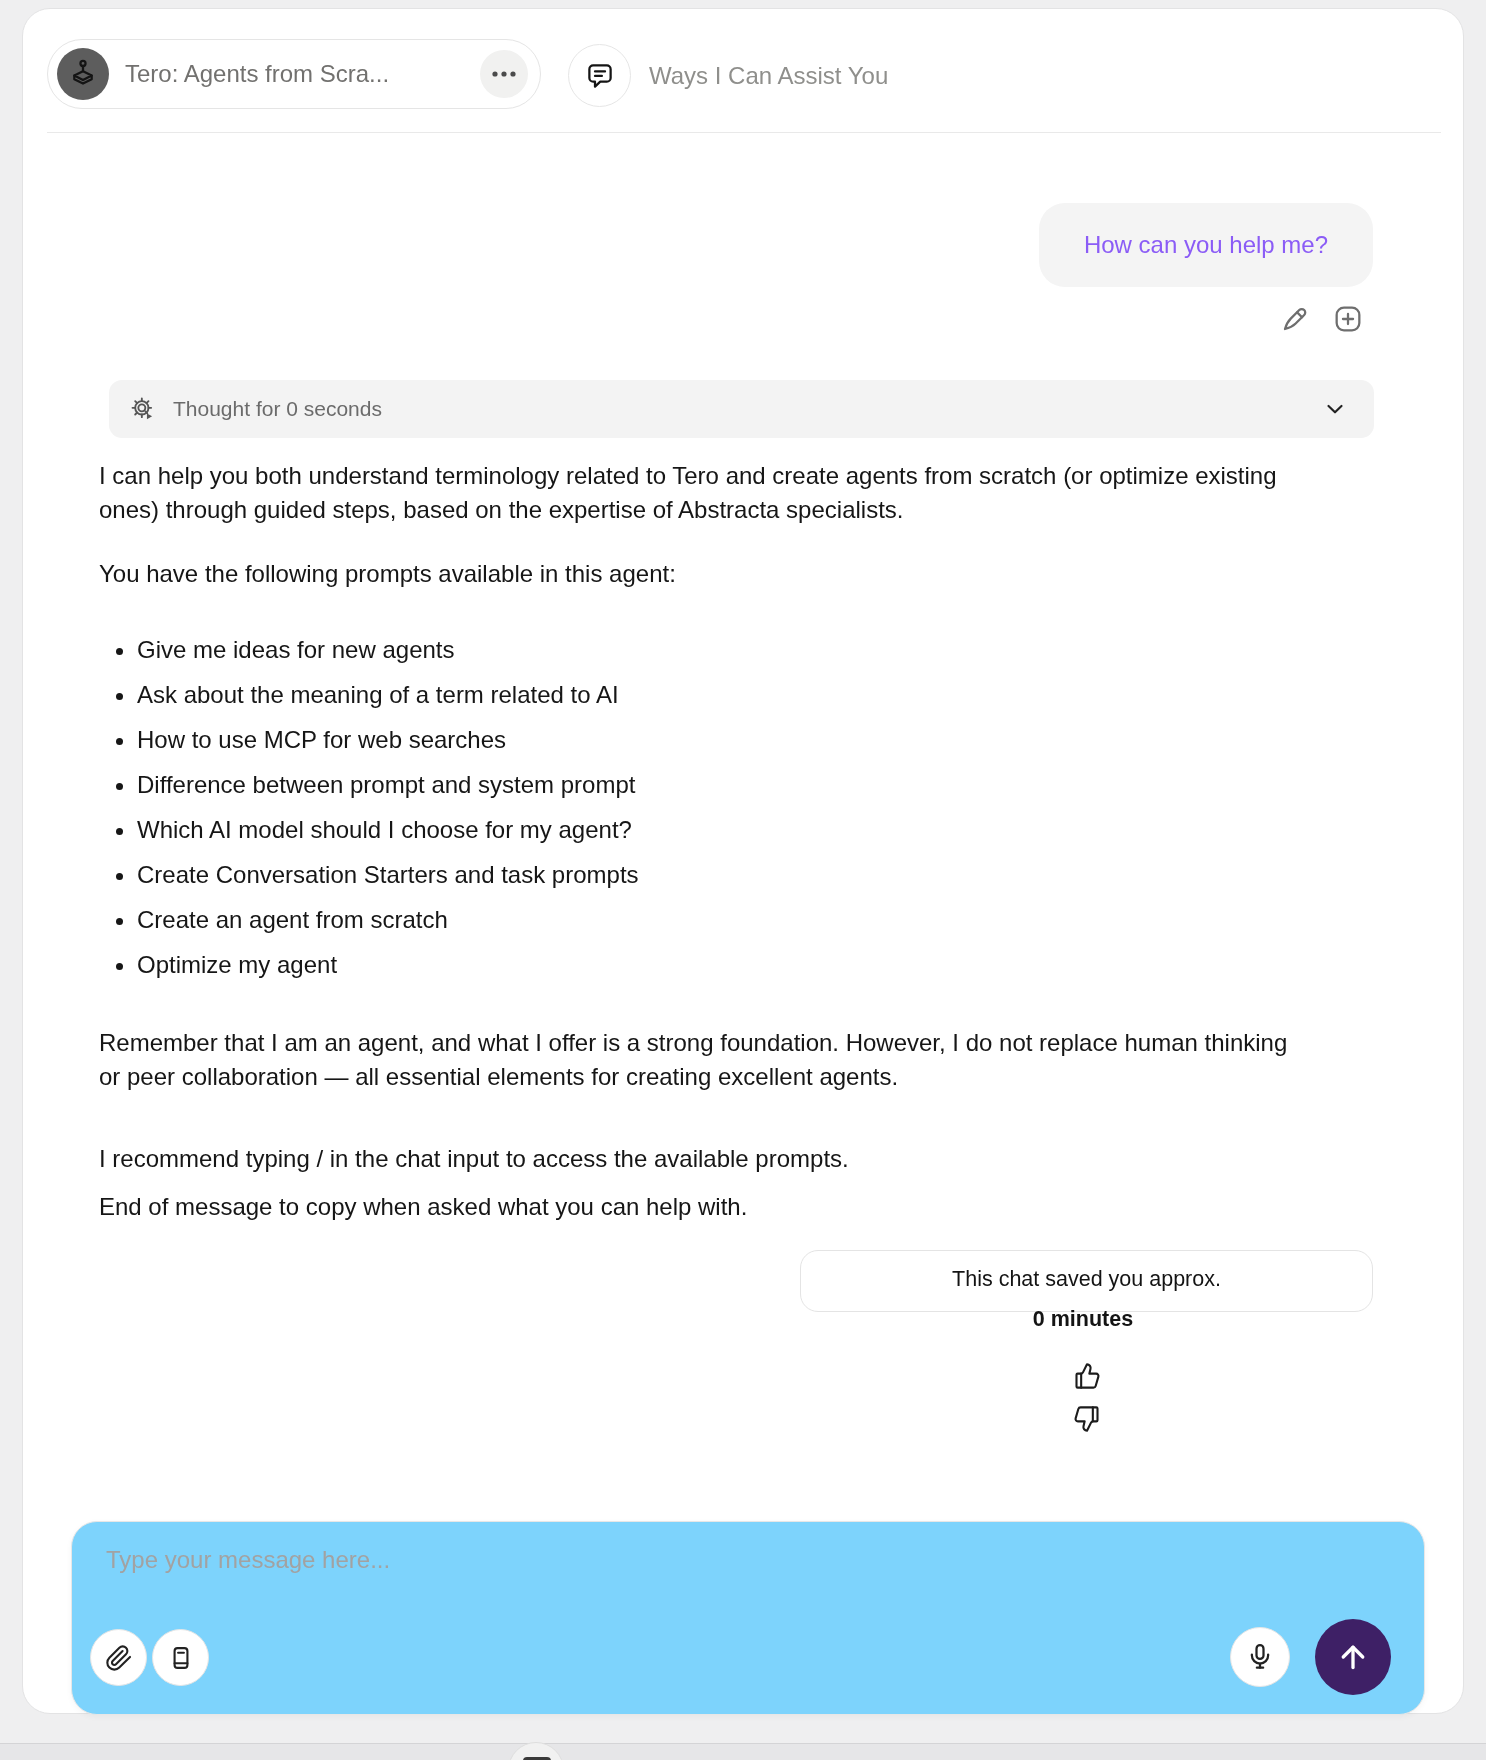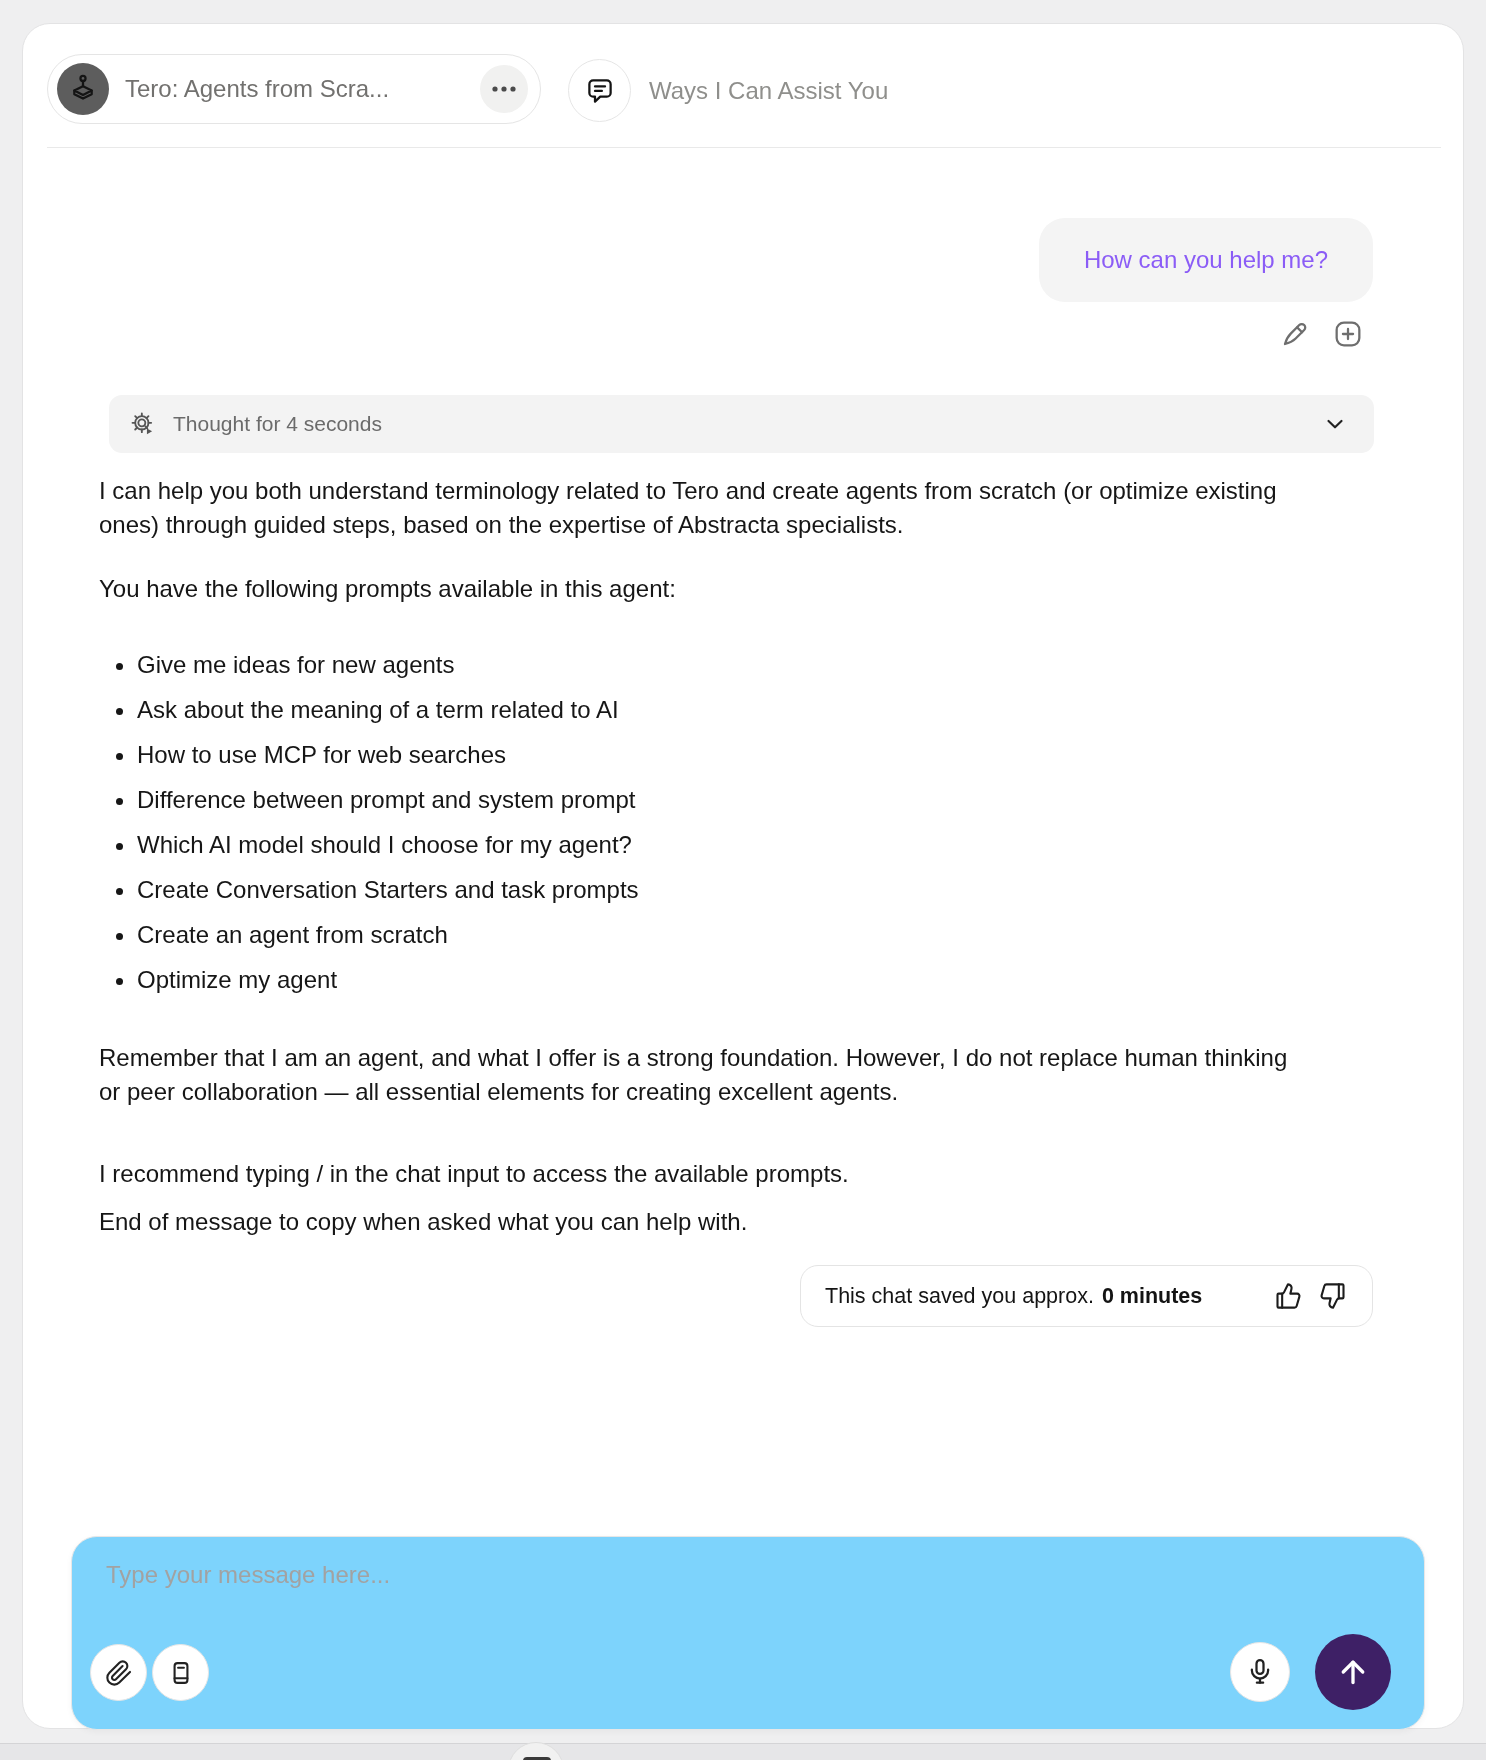--- a/index.html
+++ b/index.html
@@ -3,21 +3,21 @@
 <meta charset="utf-8">
 <style>
   * { margin:0; padding:0; box-sizing:border-box; }
   html,body { background:#ececee; }
   .page {
     position:relative; width:1486px; height:1760px; overflow:hidden;
     background:#efeff0;
     font-family:"Liberation Sans", sans-serif; color:#161616;
   }
   .card {
-    position:absolute; left:22px; top:23px; width:1442px; height:1706px;
+    position:absolute; left:22px; top:8px; width:1442px; height:1706px;
     background:#ffffff; border:1px solid #e3e3e4; border-radius:28px;
   }
 
   
   .agent-pill {
     position:absolute; left:24px; top:30px; width:494px; height:70px;
     border:1.5px solid #e5e5e5; border-radius:35px;
     display:flex; align-items:center; gap:16px; padding:0 12px 0 9px;
     background:#fff; cursor:pointer;
   }
@@ -83,21 +83,21 @@
   .assistant-body li { margin-bottom:15px; line-height:30px; }
   .assistant-body p.p3 { margin-top:46px; }
   .assistant-body p.p4 { margin-top:48px; }
   .assistant-body p.p5 { margin-top:14px; }
 
   
   .saved-chip {
     position:absolute; left:777px; top:1241px; width:573px; height:62px;
     border:1.5px solid #e4e4e4; border-radius:18px; background:#fff;
     display:flex; align-items:center; gap:15px; padding:16px 24px;
-    font-size:21.5px; color:#141414;
+    font-size:21.5px; color:#141414;flex-direction:column;
   }
   .saved-chip .saved-text { white-space:nowrap; }
   .saved-chip .saved-value { font-weight:bold; white-space:nowrap; margin-left:-7px; }
   .saved-chip .spacer { flex:1 1 auto; }
   .thumb-btn {
     width:30px; height:30px; border:none; background:none; padding:0;
     color:#1c1c1c; cursor:pointer; display:flex; align-items:center; justify-content:center;
   }
 
   
@@ -209,21 +209,21 @@
 
     <button class="thought-bar">
       <span>
         <svg width="28" height="28" viewBox="0 0 24 24" fill="none" stroke="#555555" stroke-width="1.6" stroke-linecap="round">
           <circle cx="11" cy="11" r="3"></circle>
           <circle cx="11" cy="11" r="5.7"></circle>
           <path d="M11 3v2.3M11 16.7V19M3 11h2.3M16.7 11H19M5.3 5.3l1.7 1.7M14 14l1.7 1.7M16.7 5.3 15 7M7 15l-1.7 1.7"></path>
           <path d="M15.4 15.8l4.4 2.5-4.4 2.5Z" fill="#555555" stroke="none"></path>
         </svg>
       </span>
-      <span class="thought-label">Thought for 4 seconds</span>
+      <span class="thought-label">Thought for 0 seconds</span>
       <span>
         <svg width="26" height="26" viewBox="0 0 24 24" fill="none" stroke="#222222" stroke-width="2" stroke-linecap="round" stroke-linejoin="round">
           <path d="M6 9.2l6 5.8 6-5.8"></path>
         </svg>
       </span>
     </button>
 
     <div class="assistant-body">
       <p class="p1">I can help you both understand terminology related to Tero and create agents from scratch (or optimize existing ones) through guided steps, based on the expertise of Abstracta specialists.</p>
       <p class="p2">You have the following prompts available in this agent:</p>

